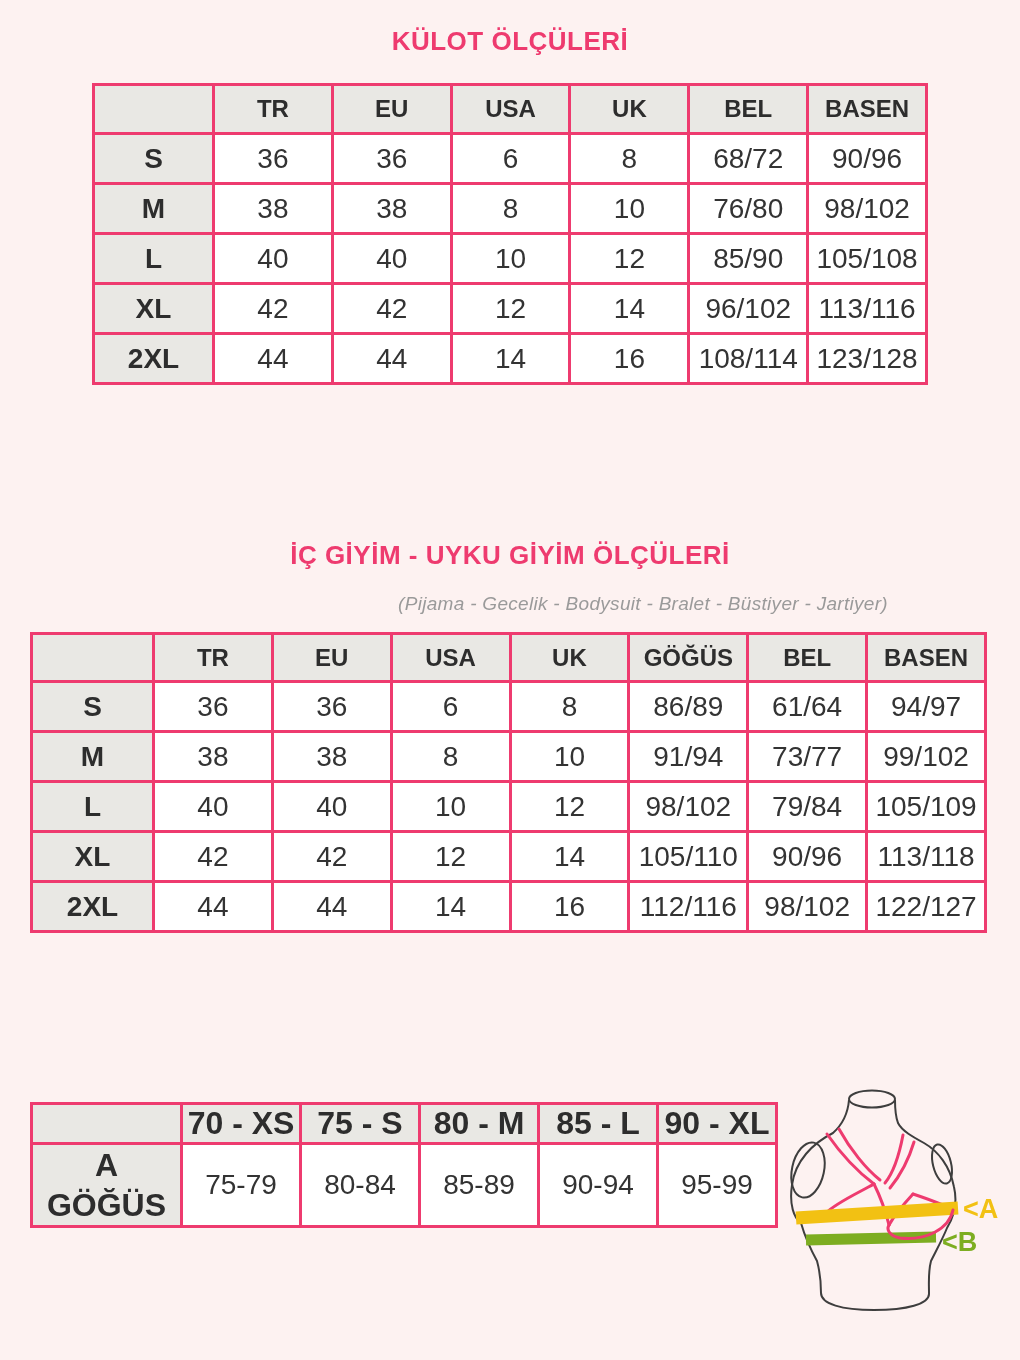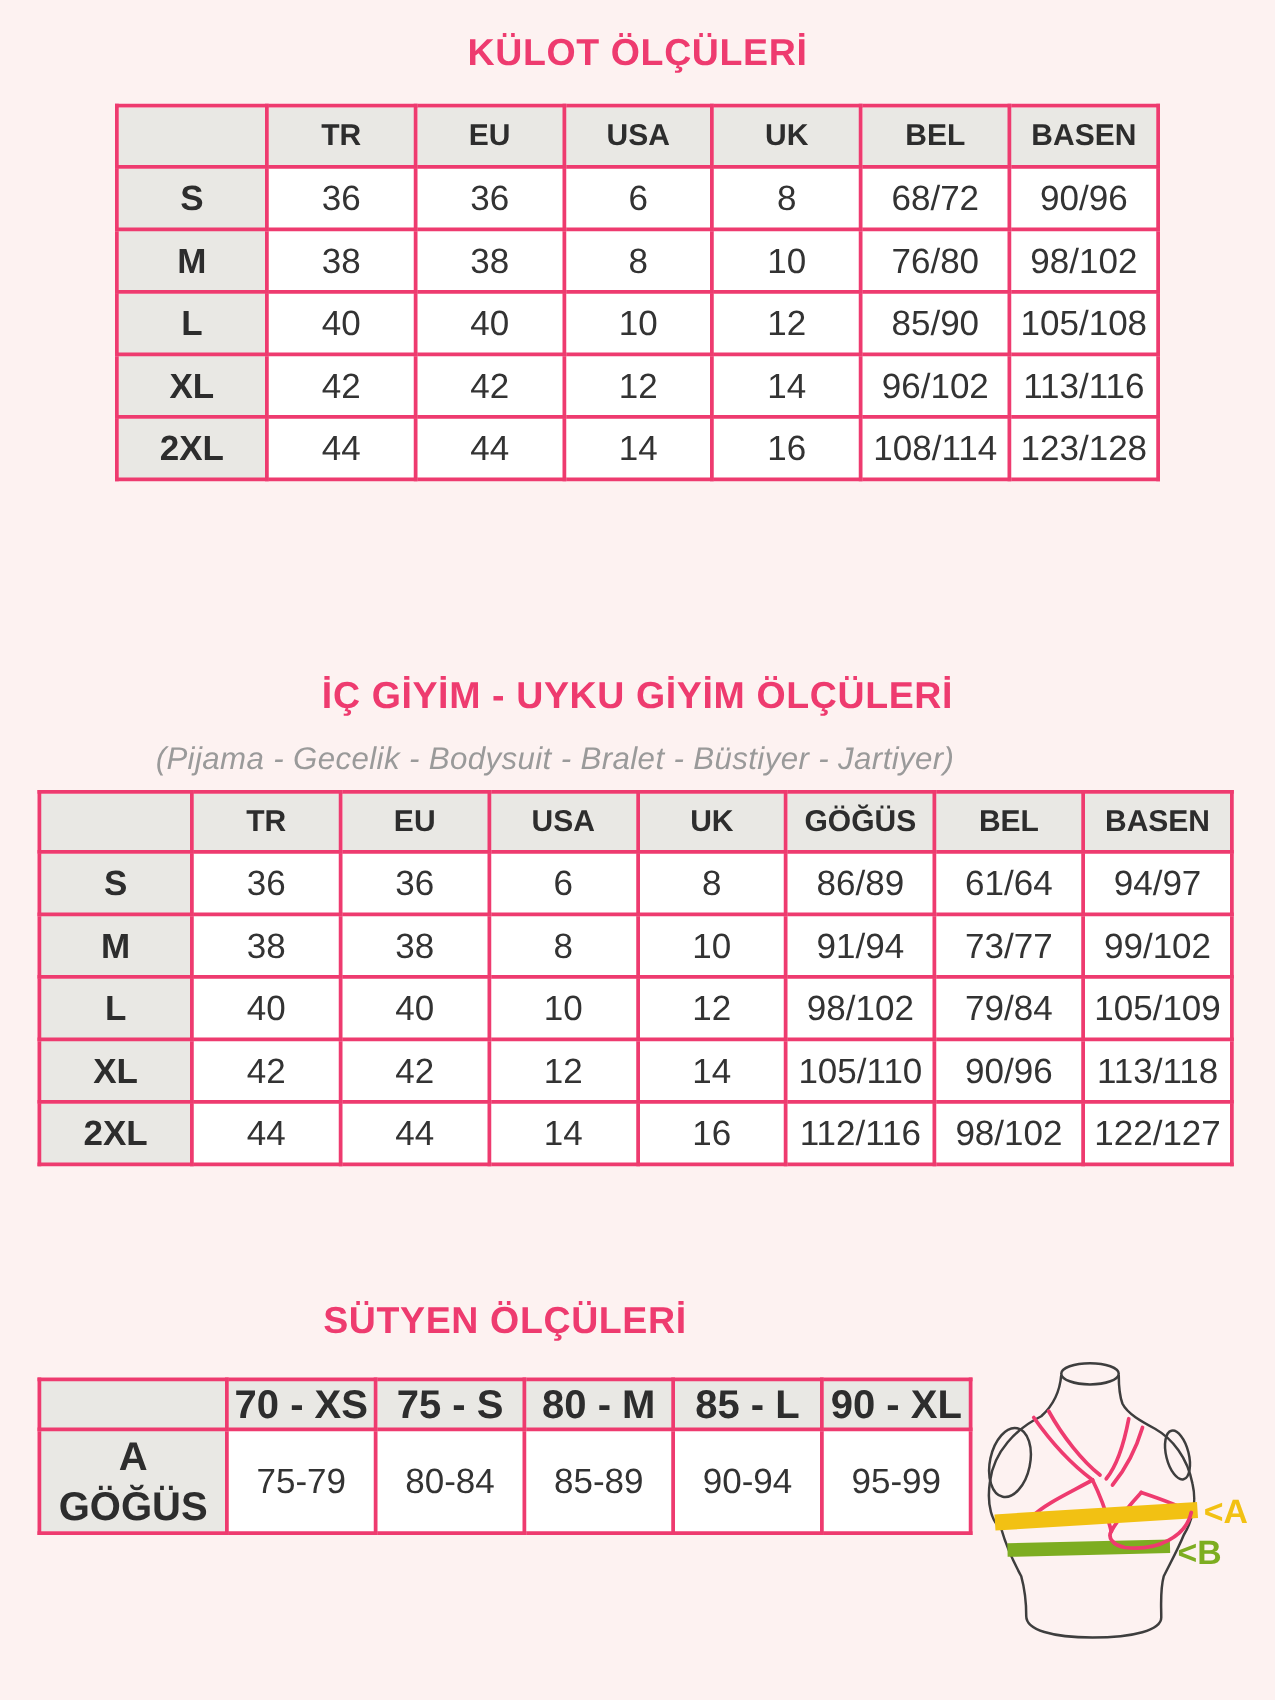--- a/index.html
+++ b/index.html
@@ -1,22 +1,22 @@
 <!DOCTYPE html>
 <html><head>
 <meta charset="utf-8">
 <style>
   *{margin:0;padding:0;box-sizing:border-box}
   html,body{width:1020px}
   body{background:#fdf2f1;font-family:"Liberation Sans",sans-serif}
   .page{position:relative;width:1020px;height:1360px;background:#fdf2f1;overflow:hidden}
-  .title{position:absolute;left:0;width:1020px;text-align:center;font-size:30px;font-weight:bold;color:#ee3b6f;letter-spacing:.5px}
+  .title{position:absolute;left:0;width:1020px;text-align:center;font-size:26px;font-weight:bold;color:#ee3b6f;letter-spacing:.5px}
   #title-kulot{top:26px}
   #title-ic{top:540px}
-  .subtitle{position:absolute;left:0;top:593px;width:888px;text-align:center;font-size:25px;font-style:italic;color:#9a9a9a;letter-spacing:.3px}
+  .subtitle{position:absolute;left:0;top:593px;width:888px;text-align:right;font-size:19px;font-style:italic;color:#9a9a9a;letter-spacing:.3px}
   #title-sutyen{top:1040px;left:30px;width:748px}
   table.sizes{position:absolute;border-collapse:collapse;table-layout:fixed;background:#fff}
   .sizes th,.sizes td{border:3px solid #ee3b6f;text-align:center;vertical-align:middle;overflow:hidden}
   .sizes th{background:#e9e8e4;font-weight:bold;font-size:24px;color:#2d2d2d}
   .sizes td{background:#fff;font-size:28px;color:#333;font-weight:normal}
   .sizes td.rowlabel{background:#e9e8e4;font-weight:bold;color:#2d2d2d}
   #table-kulot{left:92px;top:83px;width:836px}
   #table-kulot thead tr{height:49px}
   #table-kulot tbody tr{height:50px}
   #table-kulot col.c0{width:120px}
@@ -184,21 +184,20 @@
         <td>44</td>
         <td>14</td>
         <td>16</td>
         <td>112/116</td>
         <td>98/102</td>
         <td>122/127</td>
       </tr>
     </tbody>
   </table>
 
-  <div class="title" id="title-sutyen">SÜTYEN ÖLÇÜLERİ</div>
 
   <table class="sizes" id="table-sutyen">
     <colgroup>
         <col class="c0">
         <col>
         <col>
         <col>
         <col>
         <col>
       </colgroup>

